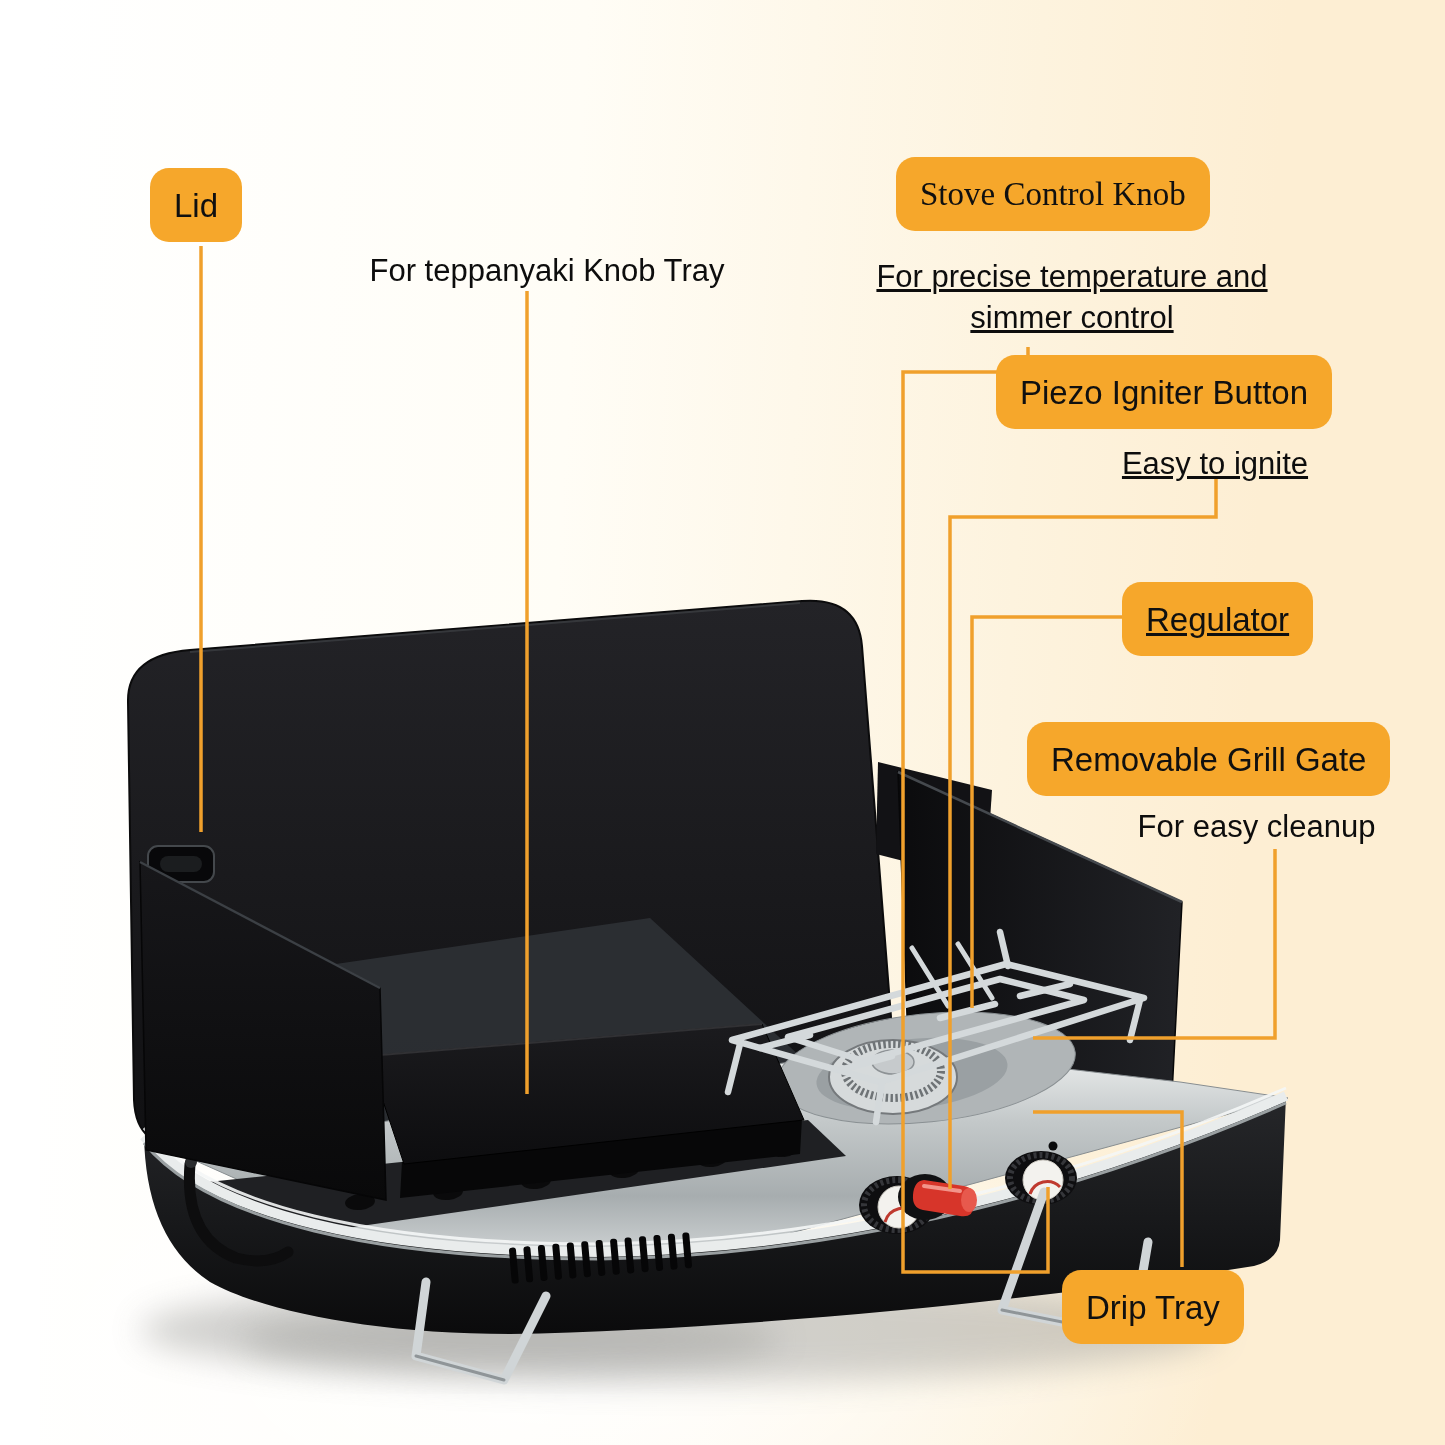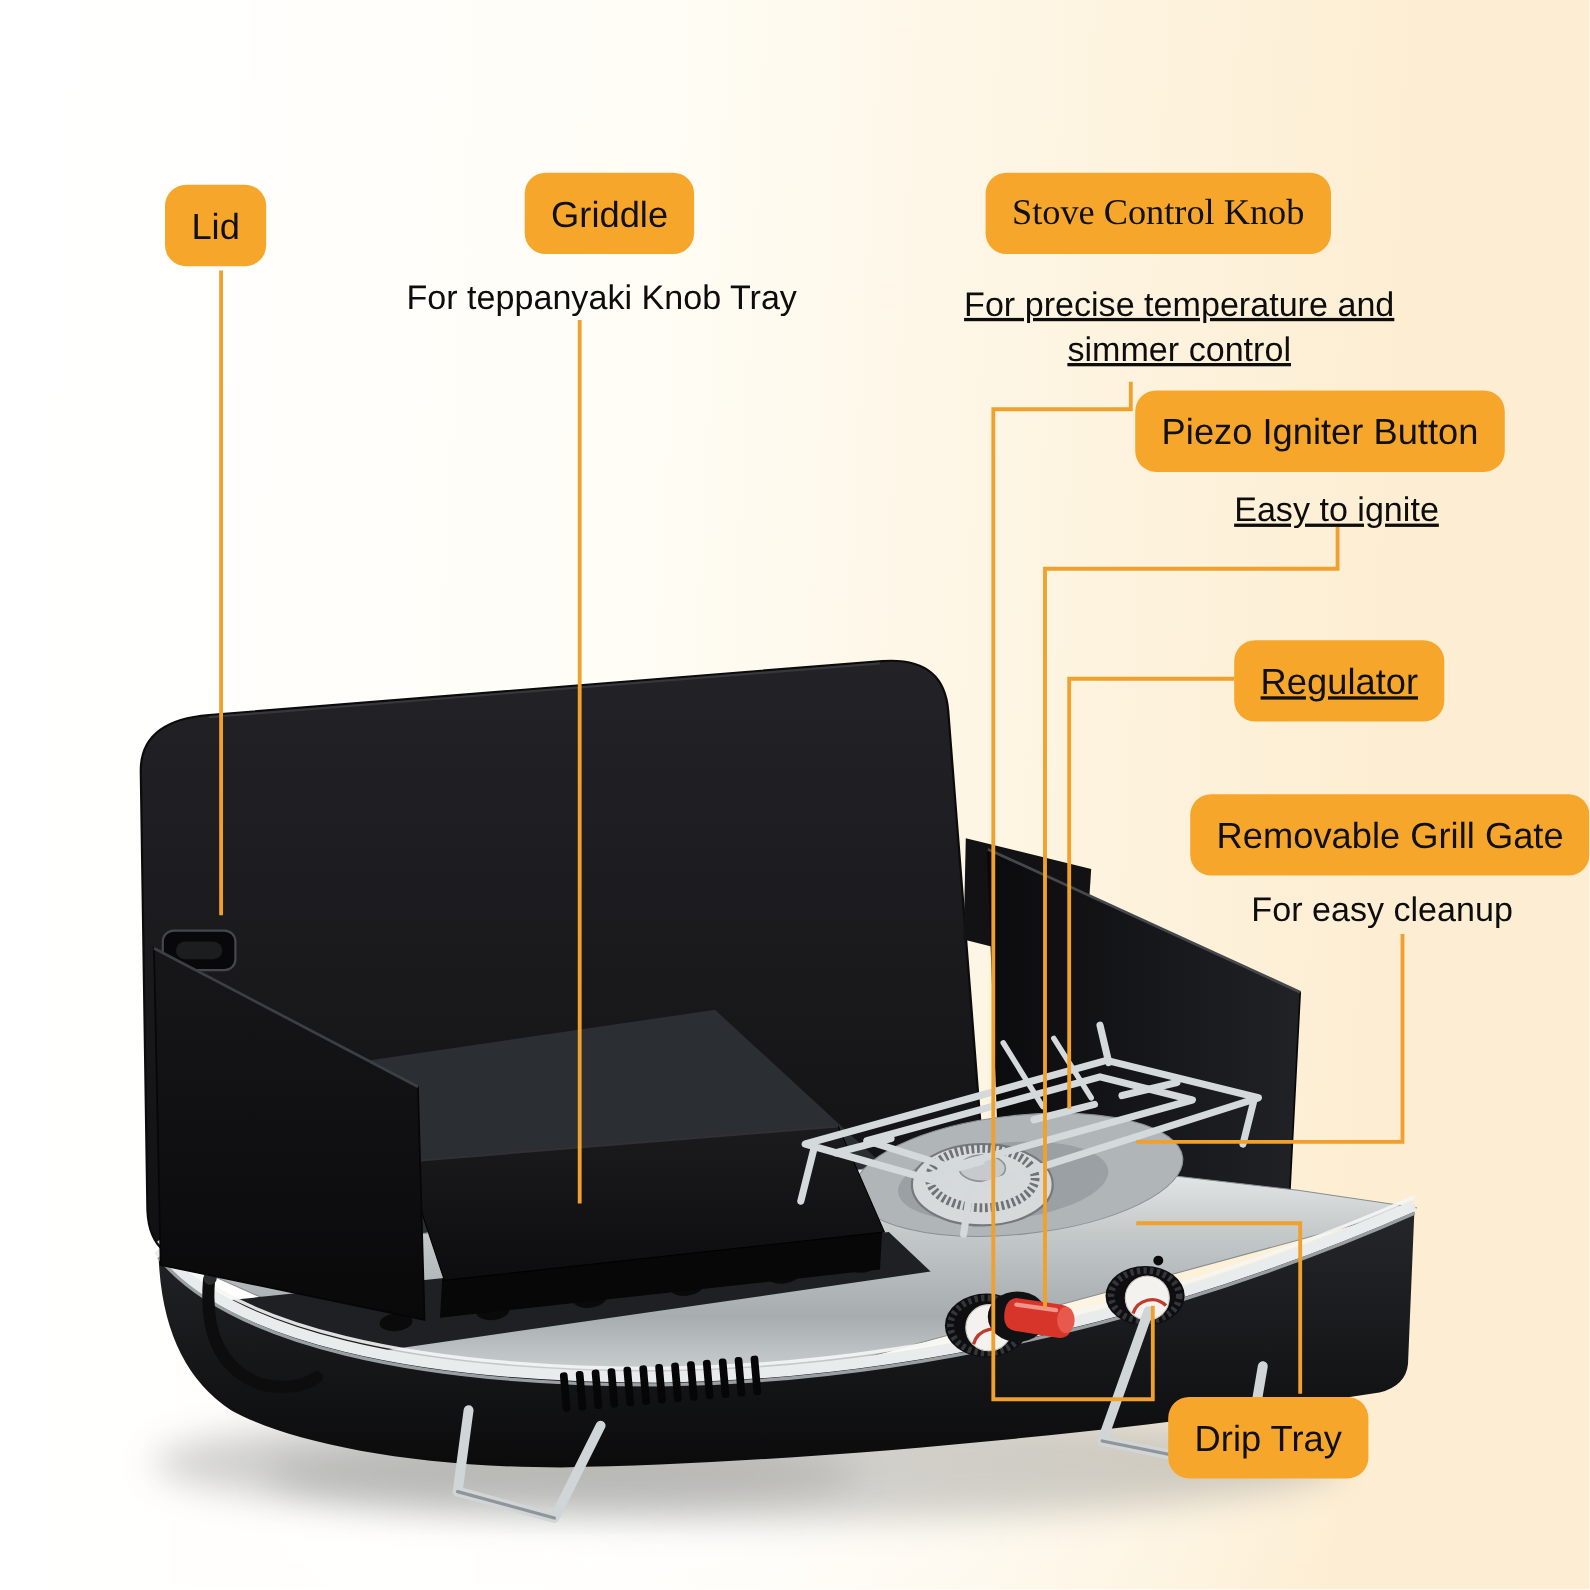--- a/index.html
+++ b/index.html
@@ -19,23 +19,23 @@
     position:absolute;display:inline-flex;align-items:center;justify-content:center;
     height:74px;padding:0 24px;border-radius:19px;background:#F6A72B;
     color:#101010;font-size:33px;line-height:1;white-space:nowrap;
   }
   .sub{
     position:absolute;color:#0d0d0d;font-size:31px;line-height:1.33;text-align:center;
   }
   #c-lid{left:110px;top:168px;}
   #c-griddle{left:437px;top:157px;}
   #c-stove{left:856px;top:157px;font-family:Liberation Serif, serif;}
-  #c-piezo{left:992px;top:355px;}
+  #c-piezo{left:956px;top:355px;}
   #c-regulator{left:1082px;top:582px;text-decoration:underline;}
-  #c-gate{left:1042px;top:722px;}
+  #c-gate{left:987px;top:722px;}
   #c-driptray{left:1022px;top:1270px;}
   #s-griddle{left:322px;top:250px;width:370px;}
   #s-stove{left:822px;top:256px;width:420px;text-decoration:underline;}
   #s-piezo{left:1050px;top:443px;width:250px;text-decoration:underline;}
   #s-gate{left:1064px;top:806px;width:305px;}
 </style>
 </head>
 <body>
 
 <div class="stage">
@@ -195,21 +195,20 @@
       <path d="M487 291 L487 1094"></path>
       <path d="M988 347 L988 372 L863 372 L863 1272 L1008 1272 L1008 1187"></path>
       <path d="M1176 479 L1176 517 L910 517 L910 1189"></path>
       <path d="M1082 617 L932 617 L932 1008"></path>
       <path d="M1235 849 L1235 1038 L993 1038"></path>
       <path d="M993 1112 L1142 1112 L1142 1267"></path>
     </g>
   </svg>
 
   <div class="pill" id="c-lid">Lid</div>
-  <div class="pill" id="c-griddle">Griddle</div>
   <div class="sub" id="s-griddle">For teppanyaki Knob Tray</div>
   <div class="pill" id="c-stove">Stove Control Knob</div>
   <div class="sub" id="s-stove">For precise temperature and simmer control</div>
   <div class="pill" id="c-piezo">Piezo Igniter Button</div>
   <div class="sub" id="s-piezo">Easy to ignite</div>
   <div class="pill" id="c-regulator">Regulator</div>
   <div class="pill" id="c-gate">Removable Grill Gate</div>
   <div class="sub" id="s-gate">For easy cleanup</div>
   <div class="pill" id="c-driptray">Drip Tray</div>
 </div>

